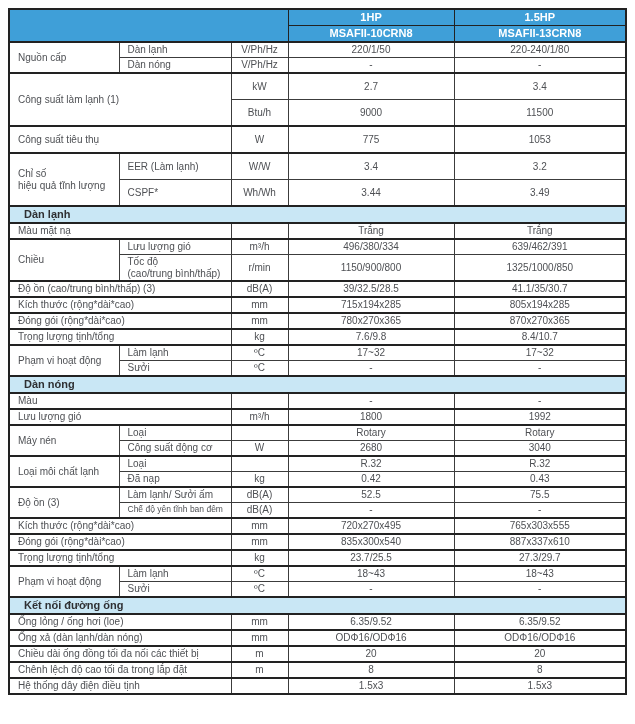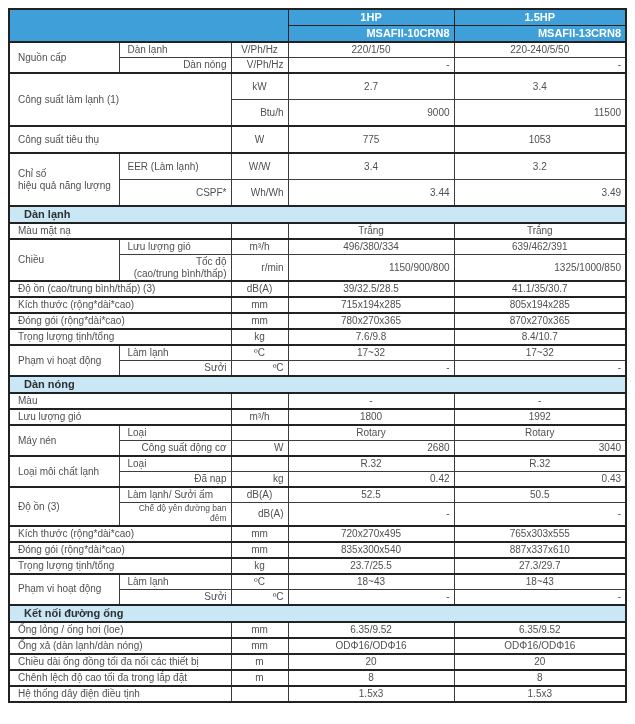--- a/index.html
+++ b/index.html
@@ -23,21 +23,21 @@
   td{
     border:1px solid #3c3c3c;
     border-top:2px solid var(--grid-dark);
     padding:1px 4px;
     height:12px;
     line-height:1.15;
     vertical-align:middle;
     white-space:pre-line;
     overflow:hidden;
   }
-  tr.cont > td{border-top:1px solid var(--grid-light);text-align:right;}
+  tr.cont > td{border-top:1px solid var(--grid-light);}
   td.label{text-align:left;padding-left:8px;}
   td.unit, td.val{text-align:center;}
   td.bluehead{
     background:var(--blue);
     color:#ffffff;
     font-weight:bold;
     font-size:11px;
     text-align:center;
     border:1px solid var(--grid-dark);
     border-top:2px solid var(--grid-dark);
@@ -76,21 +76,21 @@
         </tr>
         <tr class="hdr cont">
           <td class="bluehead">MSAFII-10CRN8</td>
           <td class="bluehead">MSAFII-13CRN8</td>
         </tr>
         <tr>
           <td rowspan="2" class="label">Nguồn cấp</td>
           <td class="label">Dàn lạnh</td>
           <td class="unit">V/Ph/Hz</td>
           <td class="val">220/1/50</td>
-          <td class="val">220-240/5/50</td>
+          <td class="val">220-240/1/80</td>
         </tr>
         <tr class="cont">
           <td class="label">Dàn nóng</td>
           <td class="unit">V/Ph/Hz</td>
           <td class="val">-</td>
           <td class="val">-</td>
         </tr>
         <tr class="tall">
           <td colspan="2" rowspan="2" class="label">Công suất làm lạnh (1)</td>
           <td class="unit">kW</td>
@@ -103,21 +103,21 @@
           <td class="val">11500</td>
         </tr>
         <tr class="tall">
           <td colspan="2" class="label">Công suất tiêu thụ</td>
           <td class="unit">W</td>
           <td class="val">775</td>
           <td class="val">1053</td>
         </tr>
         <tr class="tall">
           <td rowspan="2" class="label">Chỉ số
-hiệu quả năng lượng</td>
+hiệu quả tĩnh lượng</td>
           <td class="label">EER (Làm lạnh)</td>
           <td class="unit">W/W</td>
           <td class="val">3.4</td>
           <td class="val">3.2</td>
         </tr>
         <tr class="tall cont">
           <td class="label">CSPF*</td>
           <td class="unit">Wh/Wh</td>
           <td class="val">3.44</td>
           <td class="val">3.49</td>
@@ -221,24 +221,24 @@
           <td class="label">Đã nạp</td>
           <td class="unit">kg</td>
           <td class="val">0.42</td>
           <td class="val">0.43</td>
         </tr>
         <tr>
           <td rowspan="2" class="label">Độ ồn (3)</td>
           <td class="label">Làm lạnh/ Sưởi ấm</td>
           <td class="unit">dB(A)</td>
           <td class="val">52.5</td>
-          <td class="val">50.5</td>
-        </tr>
-        <tr class="cont">
-          <td class="label small">Chế độ yên đường ban đêm</td>
+          <td class="val">75.5</td>
+        </tr>
+        <tr class="cont">
+          <td class="label small">Chế độ yên tĩnh ban đêm</td>
           <td class="unit">dB(A)</td>
           <td class="val">-</td>
           <td class="val">-</td>
         </tr>
         <tr>
           <td colspan="2" class="label">Kích thước (rộng*dài*cao)</td>
           <td class="unit">mm</td>
           <td class="val">720x270x495</td>
           <td class="val">765x303x555</td>
         </tr>

